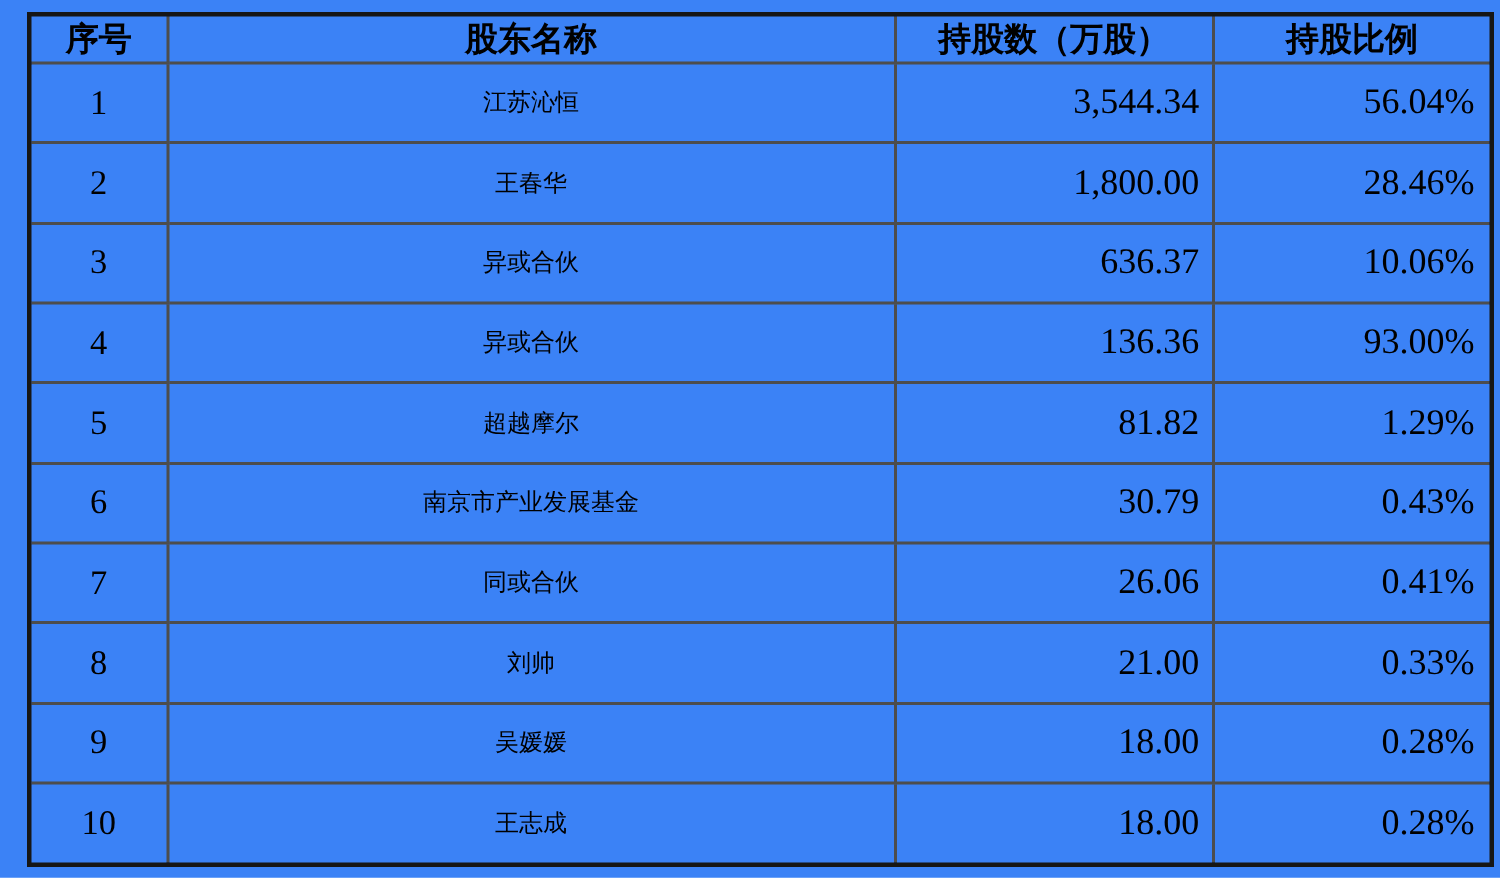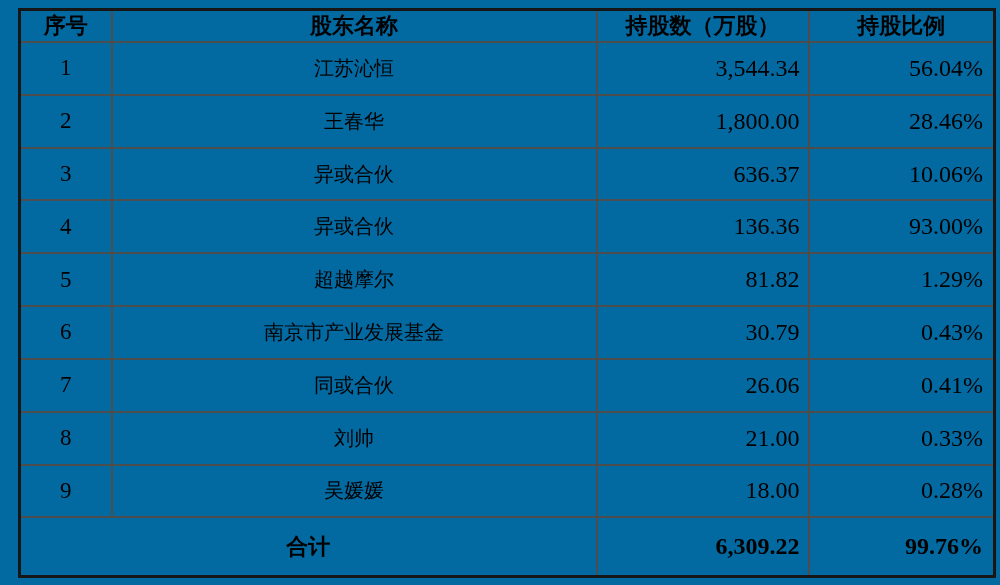--- a/index.html
+++ b/index.html
@@ -11,21 +11,21 @@
     height: 585px;
     background: #ffffff;
     color: #000000;
     font-family: "Liberation Serif", "DejaVu Serif", serif;
     overflow: hidden;
   }
   .page {
     position: relative;
     width: 1000px;
     height: 585px;
-    background: #0369a1;
+    background: #3b82f6;
   }
   table.shareholder-table {
     position: absolute;
     left: 18px;
     top: 8px;
     width: 975px;
     height: 570px;
     border-collapse: collapse;
     table-layout: fixed;
     border: 3px solid #161616;
@@ -42,21 +42,21 @@
     font-weight: bold;
     font-size: 22px;
     text-align: center;
   }
   td.c-no {
     text-align: center;
     font-size: 23px;
   }
   td.c-name {
     text-align: center;
-    font-size: 20px;
+    font-size: 16px;
   }
   td.c-shares {
     text-align: right;
     font-size: 24px;
     padding-right: 8px;
     padding-left: 20px;
   }
   td.c-ratio {
     text-align: right;
     font-size: 24px;
@@ -137,20 +137,21 @@
         <td class="c-name">刘帅</td>
         <td class="c-shares">21.00</td>
         <td class="c-ratio">0.33%</td>
       </tr>
       <tr>
         <td class="c-no">9</td>
         <td class="c-name">吴媛媛</td>
         <td class="c-shares">18.00</td>
         <td class="c-ratio">0.28%</td>
       </tr>
-      <tr class="total-row">
-        <td class="c-total-label" colspan="2">合计</td>
-        <td class="c-shares">6,309.22</td>
-        <td class="c-ratio">99.76%</td>
+      <tr>
+        <td class="c-no">10</td>
+        <td class="c-name">王志成</td>
+        <td class="c-shares">18.00</td>
+        <td class="c-ratio">0.28%</td>
       </tr>
     </tbody>
   </table>
 </div>
 
 </body></html>

